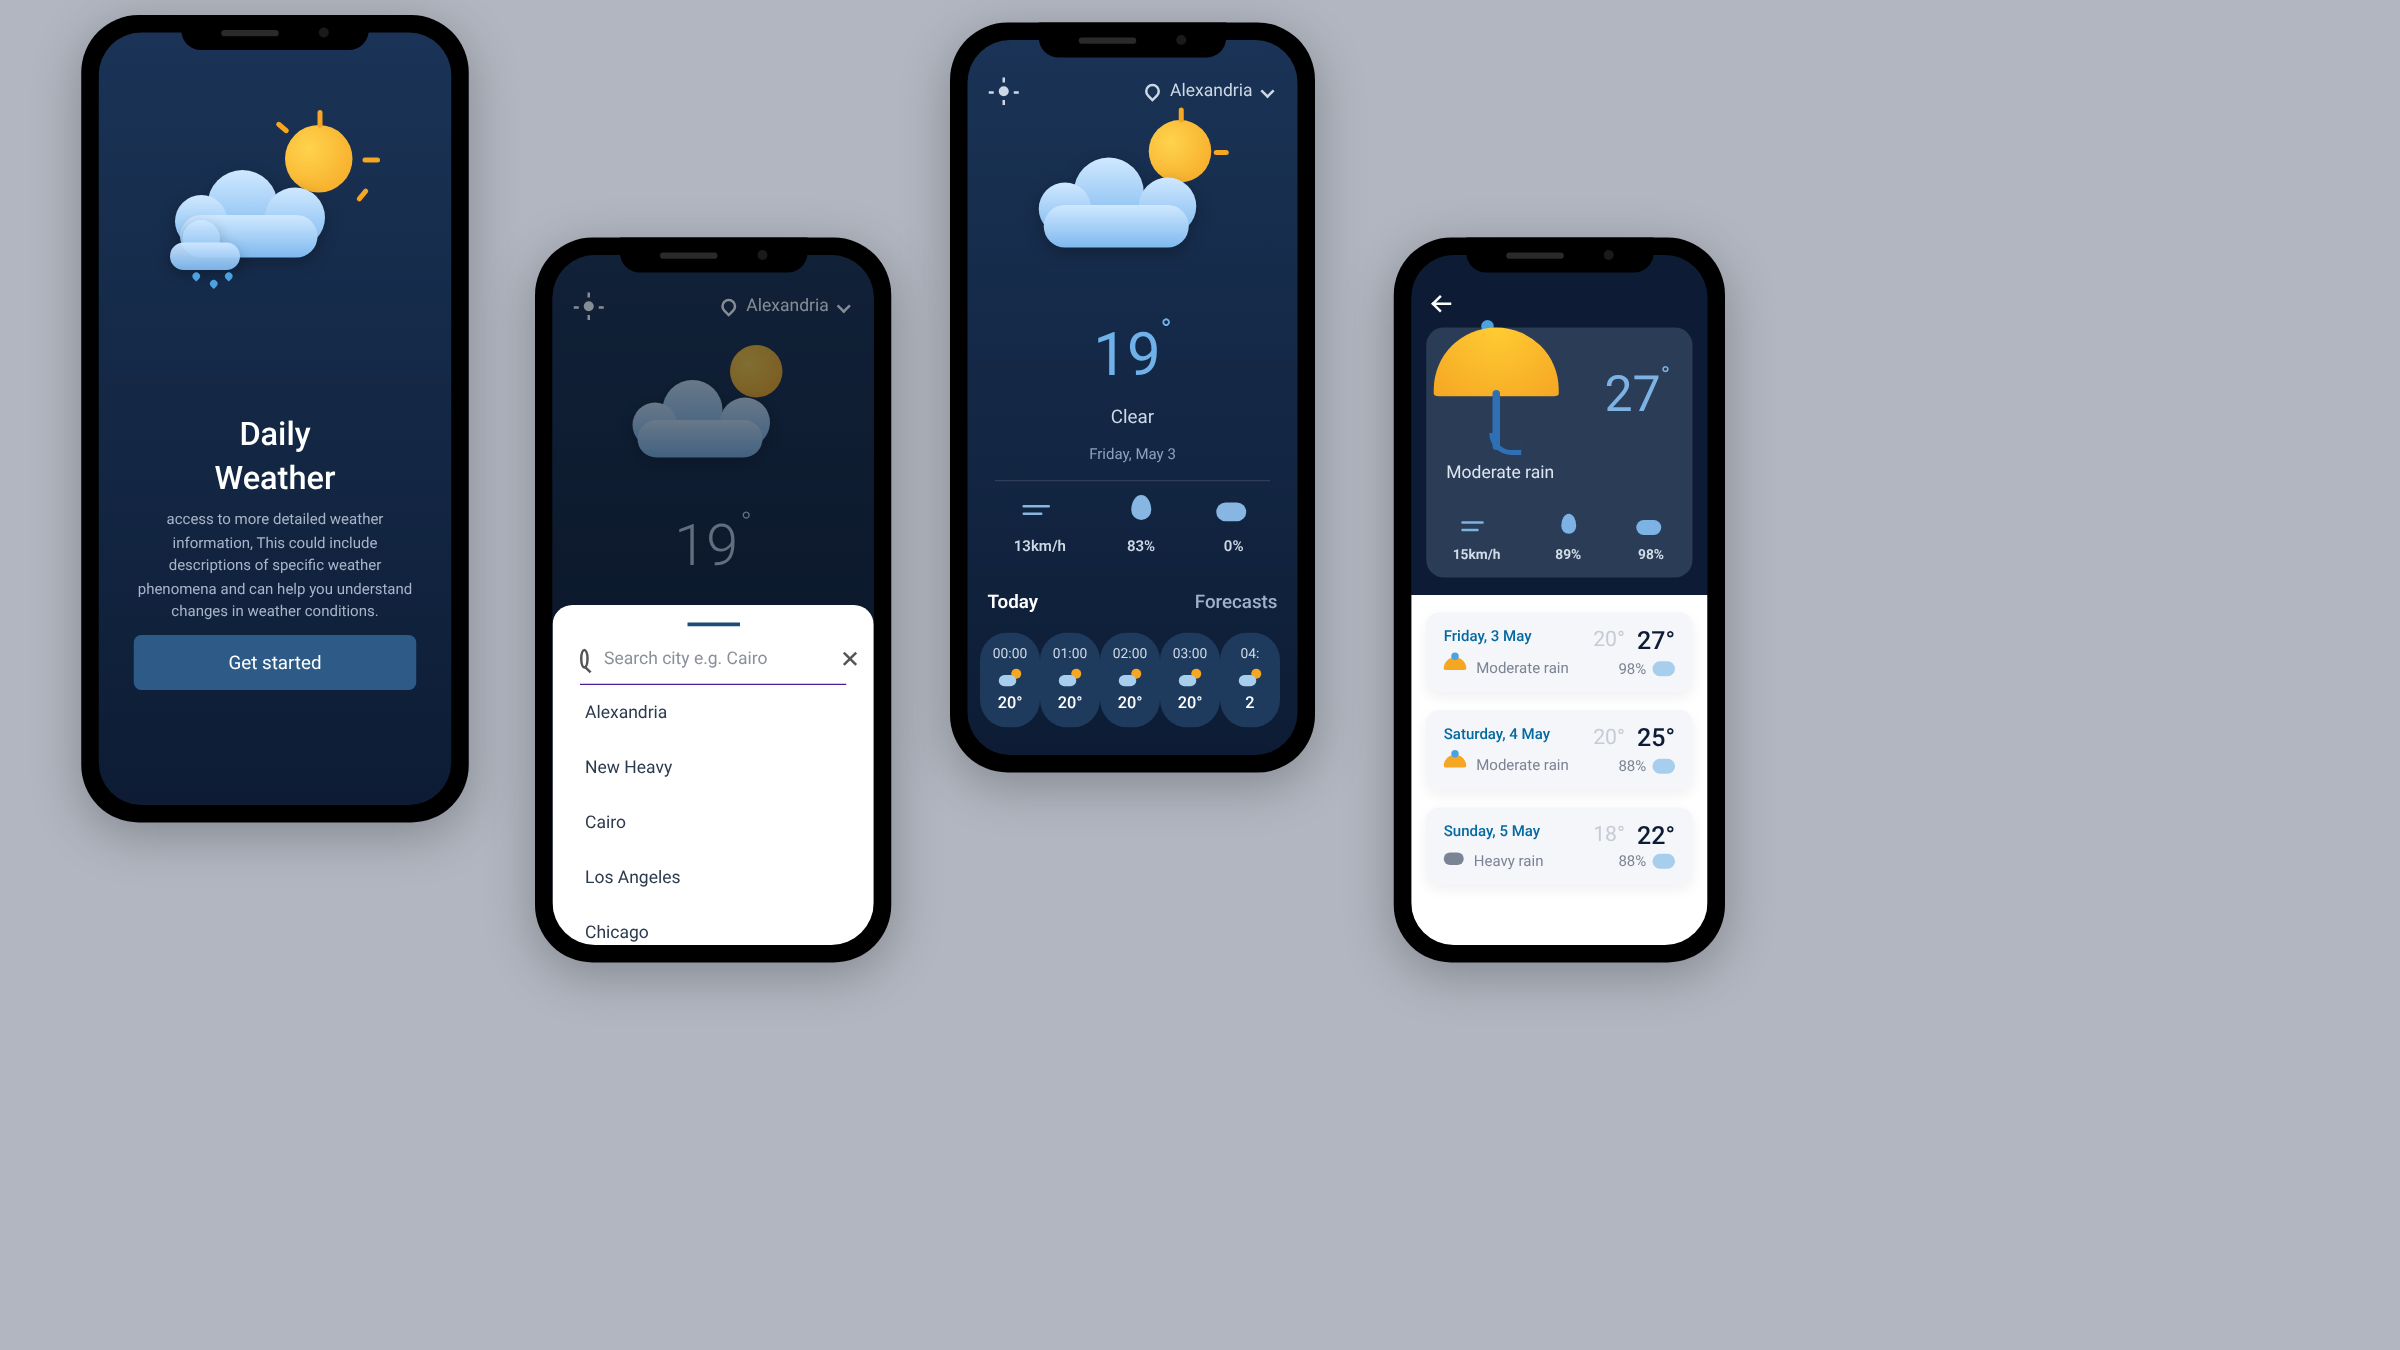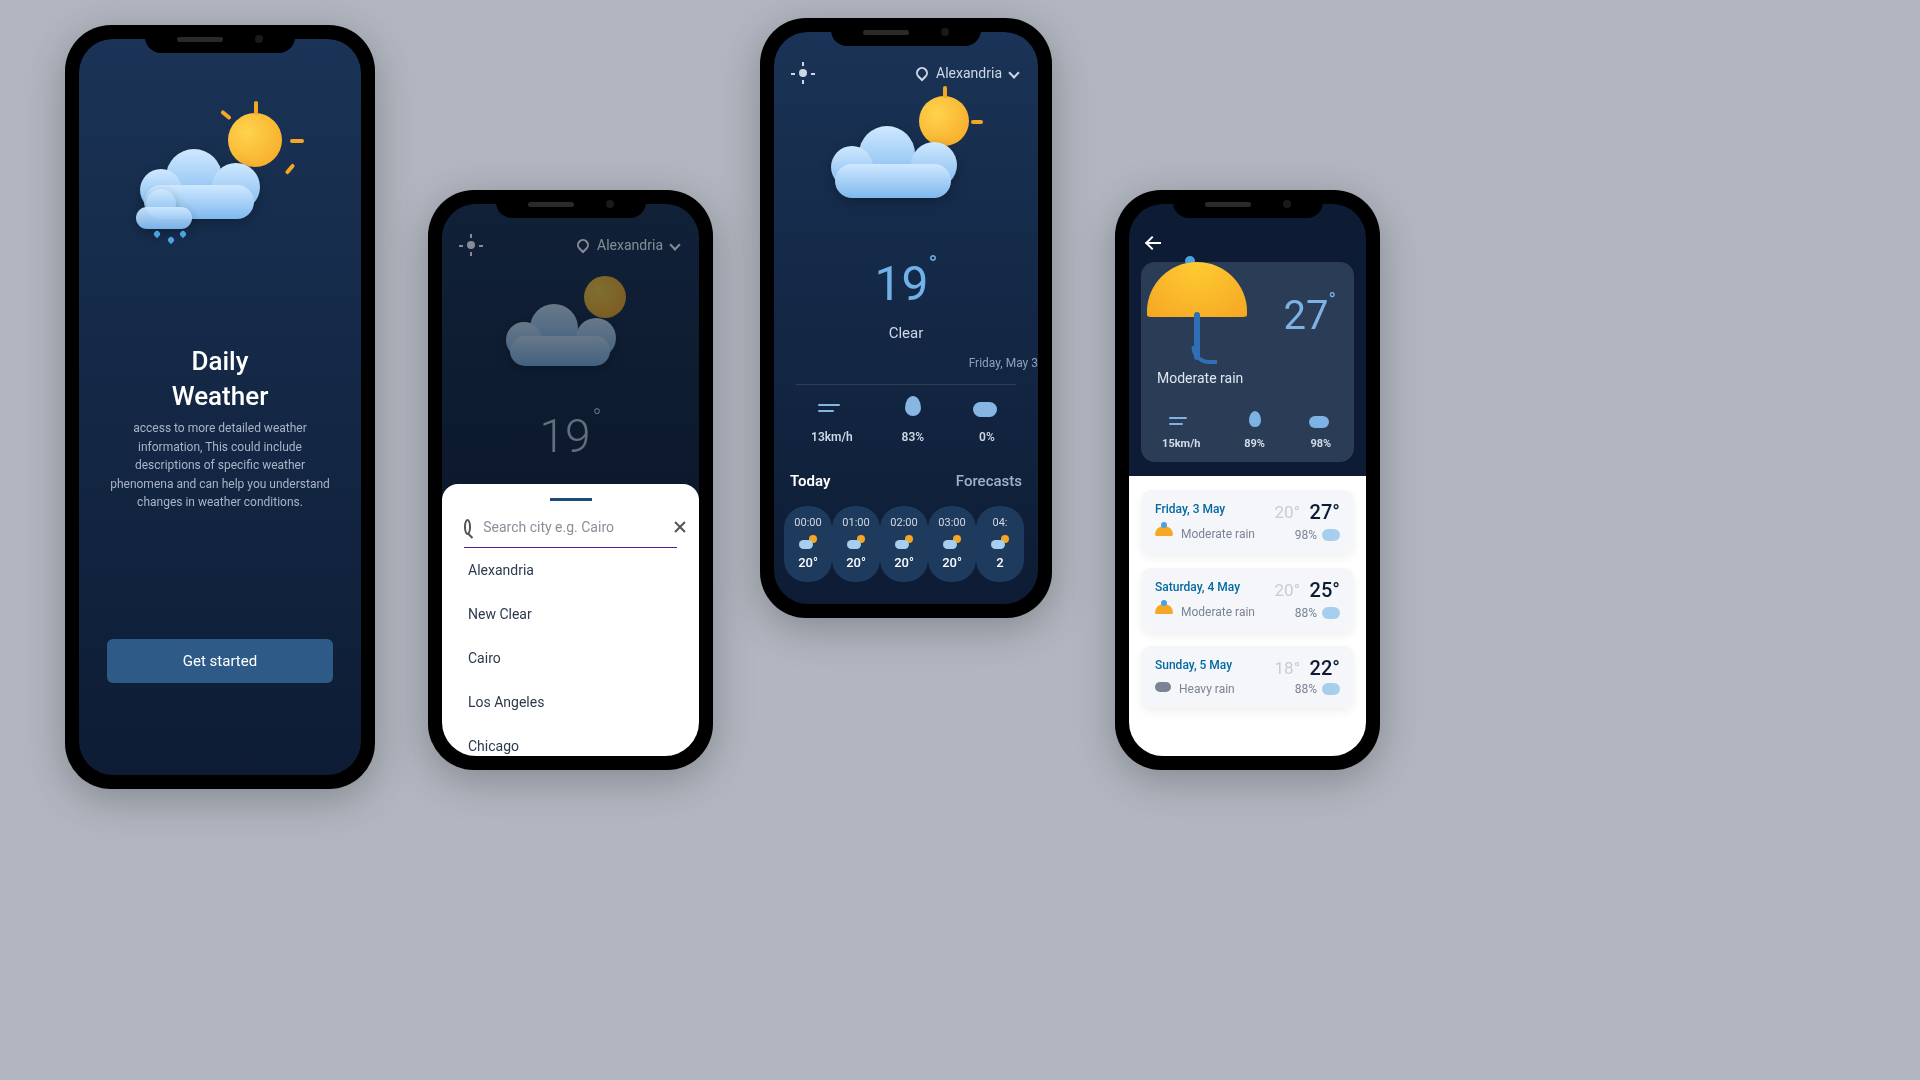--- a/index.html
+++ b/index.html
@@ -23,21 +23,21 @@
 .umb-hook{position:absolute;left:50%;bottom:-2%;width:26%;height:18%;border:4px solid #2e6fb5;border-top:none;border-right:none;border-radius:0 0 0 40px;transform:translateX(-22%);}
 
 .topbar{position:absolute;top:26px;left:0;right:0;height:30px;display:flex;align-items:center;justify-content:space-between;padding:0 20px;color:#cdd8e6;font-size:14px;}
 .loc{display:flex;align-items:center;gap:8px;}
 .sunny-icon{width:18px;height:18px;position:relative;}
 .sunny-icon .sdot{width:8px;height:8px;background:#cdd8e6;border-radius:50%;position:absolute;top:5px;left:5px;}
 .sunny-icon .sray{position:absolute;width:2px;height:4px;background:#cdd8e6;left:8px;}
 .pin{width:12px;height:12px;border:2px solid #cdd8e6;border-radius:50% 50% 50% 0;transform:rotate(-45deg);}
 .chev{width:8px;height:8px;border-right:2px solid #cdd8e6;border-bottom:2px solid #cdd8e6;transform:rotate(45deg);}
 
-.p1{left:65px;top:25px;width:310px;height:764px;}
+.p1{left:65px;top:12px;width:310px;height:646px;}
 .p2{left:428px;top:190px;width:285px;height:580px;}
 .p3{left:760px;top:18px;width:292px;height:600px;}
 .p4{left:1115px;top:190px;width:265px;height:580px;}
 
 
 .s1 .hero{position:absolute;top:70px;left:50%;transform:translateX(-50%);width:160px;height:140px;}
 .s1 h1{position:absolute;top:305px;width:100%;text-align:center;color:#fff;font-weight:500;font-size:26px;line-height:1.35;}
 .s1 .desc{position:absolute;top:380px;width:100%;padding:0 26px;text-align:center;color:#a8b4c8;font-size:12px;line-height:1.55;}
 .s1 .cta{position:absolute;bottom:92px;left:28px;right:28px;height:44px;background:#2d5a87;border-radius:6px;color:#fff;display:flex;align-items:center;justify-content:center;font-size:15px;}
 
@@ -56,21 +56,21 @@
 .s2 .x{width:14px;height:14px;position:relative;}
 .s2 .x::before,.s2 .x::after{content:'';position:absolute;width:14px;height:2px;background:#555;top:6px;}
 .s2 .x::before{transform:rotate(45deg);} .s2 .x::after{transform:rotate(-45deg);}
 .s2 .opt{padding:14px 4px;font-size:14px;color:#2b3a4d;}
 
 
 .s3 .hero{position:absolute;top:58px;left:50%;transform:translateX(-50%);width:150px;height:130px;}
 .s3 .temp{position:absolute;top:218px;width:100%;text-align:center;color:#6fb1e8;font-size:48px;font-weight:400;}
 .s3 .temp .deg{font-size:24px;vertical-align:28px;}
 .s3 .cond{position:absolute;top:292px;width:100%;text-align:center;color:#cdd8e6;font-size:15px;}
-.s3 .date{position:absolute;top:324px;width:100%;text-align:right;color:#8ea1bb;font-size:12px;}
+.s3 .date{position:absolute;top:324px;width:100%;text-align:center;color:#8ea1bb;font-size:12px;}
 .s3 .hr{position:absolute;top:352px;left:22px;right:22px;height:1px;background:rgba(255,255,255,.12);}
 .s3 .stats{position:absolute;top:364px;left:0;right:0;display:flex;justify-content:space-around;padding:0 14px;}
 .s3 .stat{display:flex;flex-direction:column;align-items:center;gap:10px;}
 .s3 .stat .ico{width:28px;height:24px;position:relative;}
 .s3 .stat .ico.wind::before,.s3 .stat .ico.wind::after{content:'';position:absolute;height:2px;background:#87b6e2;border-radius:2px;}
 .s3 .stat .ico.wind::before{width:22px;top:8px;}
 .s3 .stat .ico.wind::after{width:16px;top:14px;}
 .s3 .stat .ico.hum::before{content:'';position:absolute;width:16px;height:20px;left:6px;background:#87b6e2;border-radius:50% 50% 50% 50% / 60% 60% 40% 40%;}
 .s3 .stat .ico.cld::before{content:'';position:absolute;width:24px;height:15px;background:#87b6e2;border-radius:10px;top:6px;}
 .s3 .stat span{color:#cdd8e6;font-size:12px;font-weight:600;}
@@ -178,21 +178,21 @@
   <div class="temp"><span>19</span><span class="deg">°</span></div>
   <div class="dim"></div>
   <div class="sheet">
     <div class="handle"></div>
     <div class="srow">
       <div class="mag"></div>
       <input placeholder="Search city e.g. Cairo" style="">
       <div class="x"></div>
     </div>
     <div class="opt">Alexandria</div>
-    <div class="opt">New Clear</div>
+    <div class="opt">New Heavy</div>
     <div class="opt">Cairo</div>
     <div class="opt">Los Angeles</div>
     <div class="opt">Chicago</div>
   </div>
 </div>
   </div>
 
 <div class="phone p3">
     <div class="notch"></div>
     <div class="screen s3">

